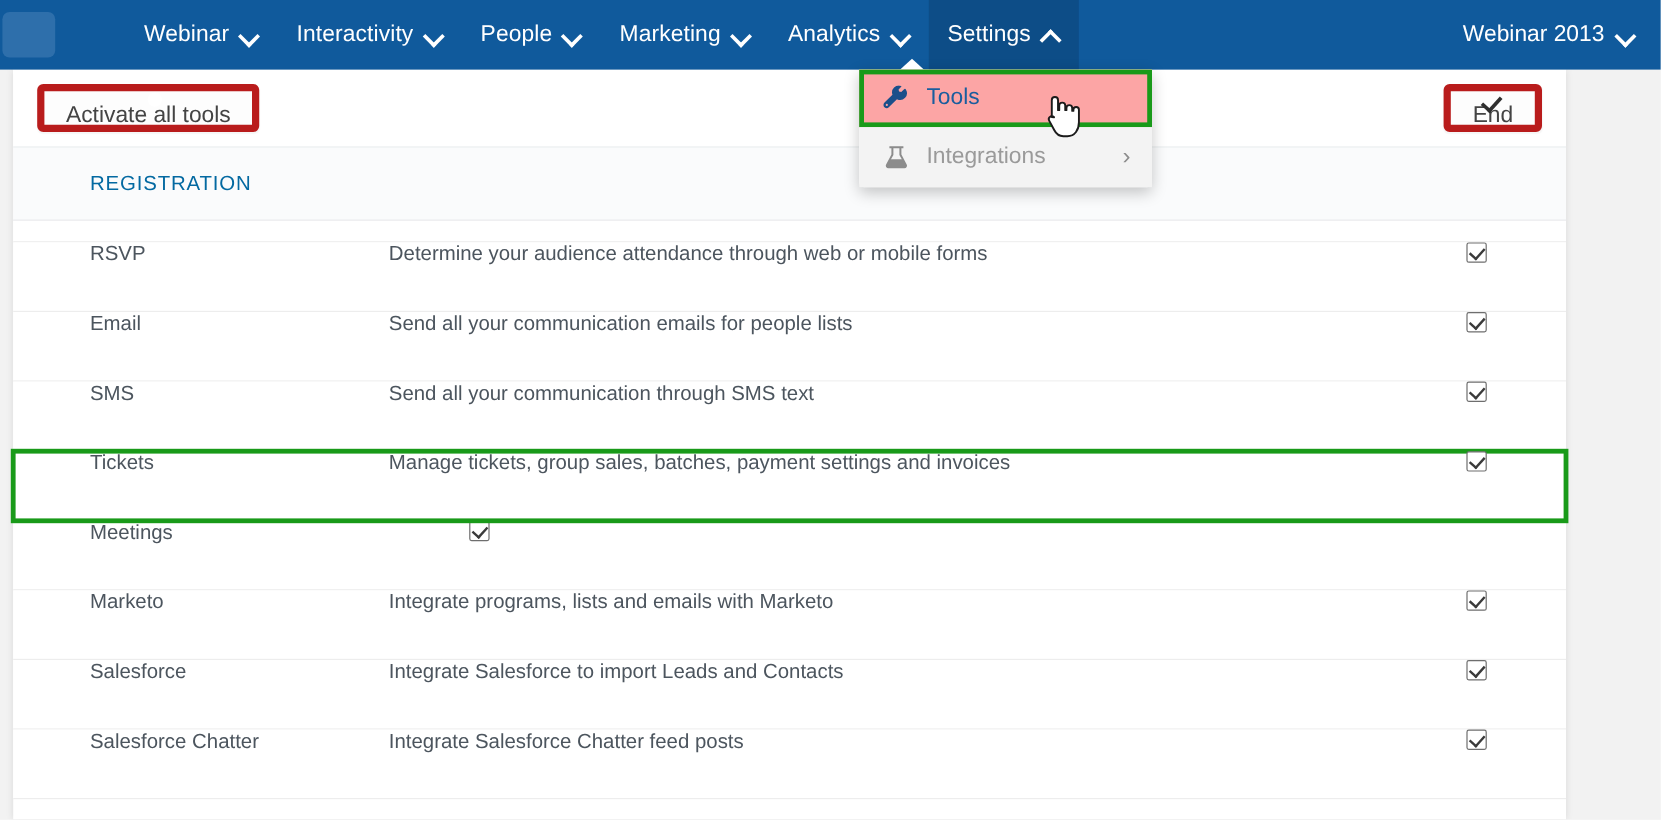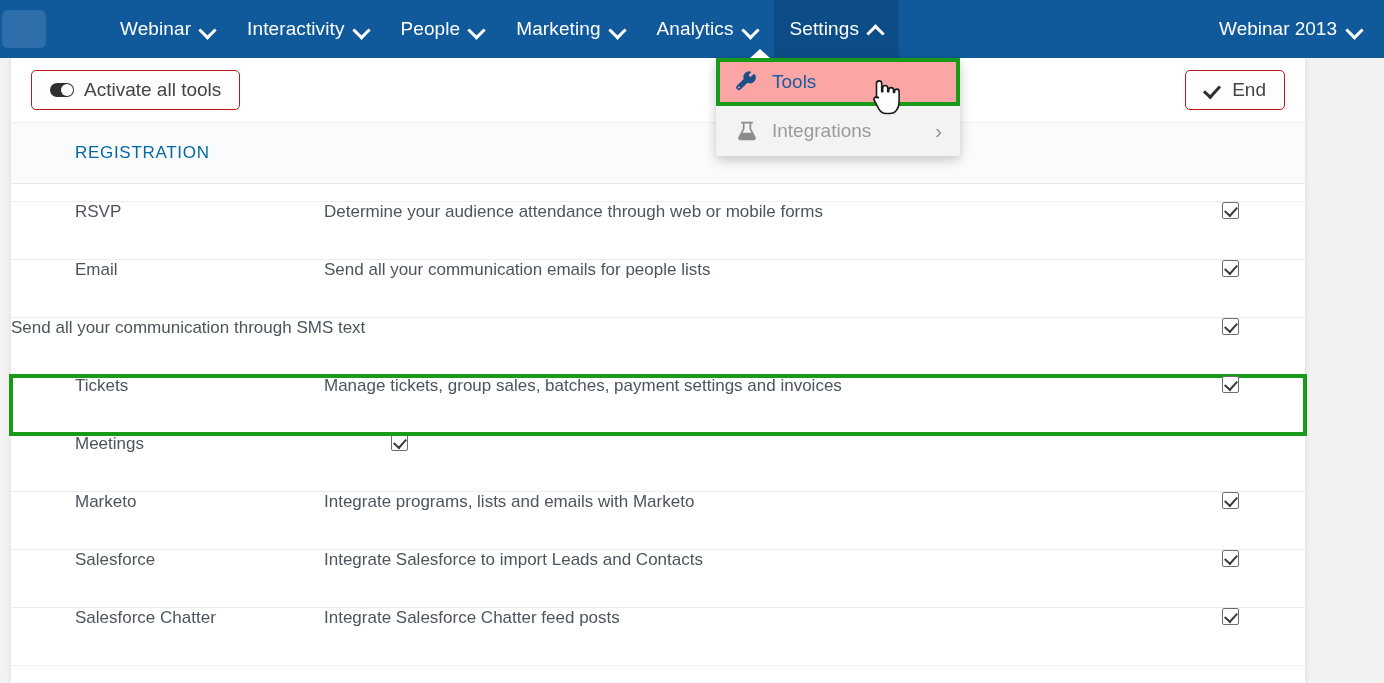--- a/index.html
+++ b/index.html
@@ -89,23 +89,24 @@
     background: #ffffff; z-index: 10;
     box-shadow: 0 0 6px rgba(0,0,0,.10);
   }
   .toolbar {
     height: 64px; display: flex; align-items: center;
     justify-content: space-between; padding: 0 20px; background: #fff;
   }
   .btn {
     display: inline-flex; align-items: center; gap: 10px;
     height: 40px; padding: 0 18px;
-    border: 1px solid #b91c1c; border-radius: 5px; background: #fdfdfd;
+    border: 6px solid #b91c1c; border-radius: 5px; background: #fdfdfd;
     color: #444; font-size: 19px; cursor: pointer;
     box-shadow: 0 1px 1px rgba(0,0,0,.04);
+    flex-direction: column;
   }
   .toggle-glyph {
     display: inline-block; width: 24px; height: 14px; border-radius: 8px;
     background: #2f2f2f; position: relative;
   }
   .toggle-glyph::after {
     content: ""; position: absolute; right: 1px; top: 1px;
     width: 12px; height: 12px; border-radius: 50%; background: #fff;
   }
   .check-glyph {
@@ -221,20 +222,21 @@
           </div>
         </div>
         <div class="row">
           <div class="r-name">Email</div>
           <div class="r-desc">Send all your communication emails for people lists</div>
           <div class="r-check">
             <div class="cb"></div>
           </div>
         </div>
         <div class="row">
+          <div class="r-name">SMS</div>
           <div class="r-desc">Send all your communication through SMS text</div>
           <div class="r-check">
             <div class="cb"></div>
           </div>
         </div>
         <div class="row hl">
           <div class="r-name">Tickets</div>
           <div class="r-desc">Manage tickets, group sales, batches, payment settings and invoices</div>
           <div class="r-check">
             <div class="cb"></div>

